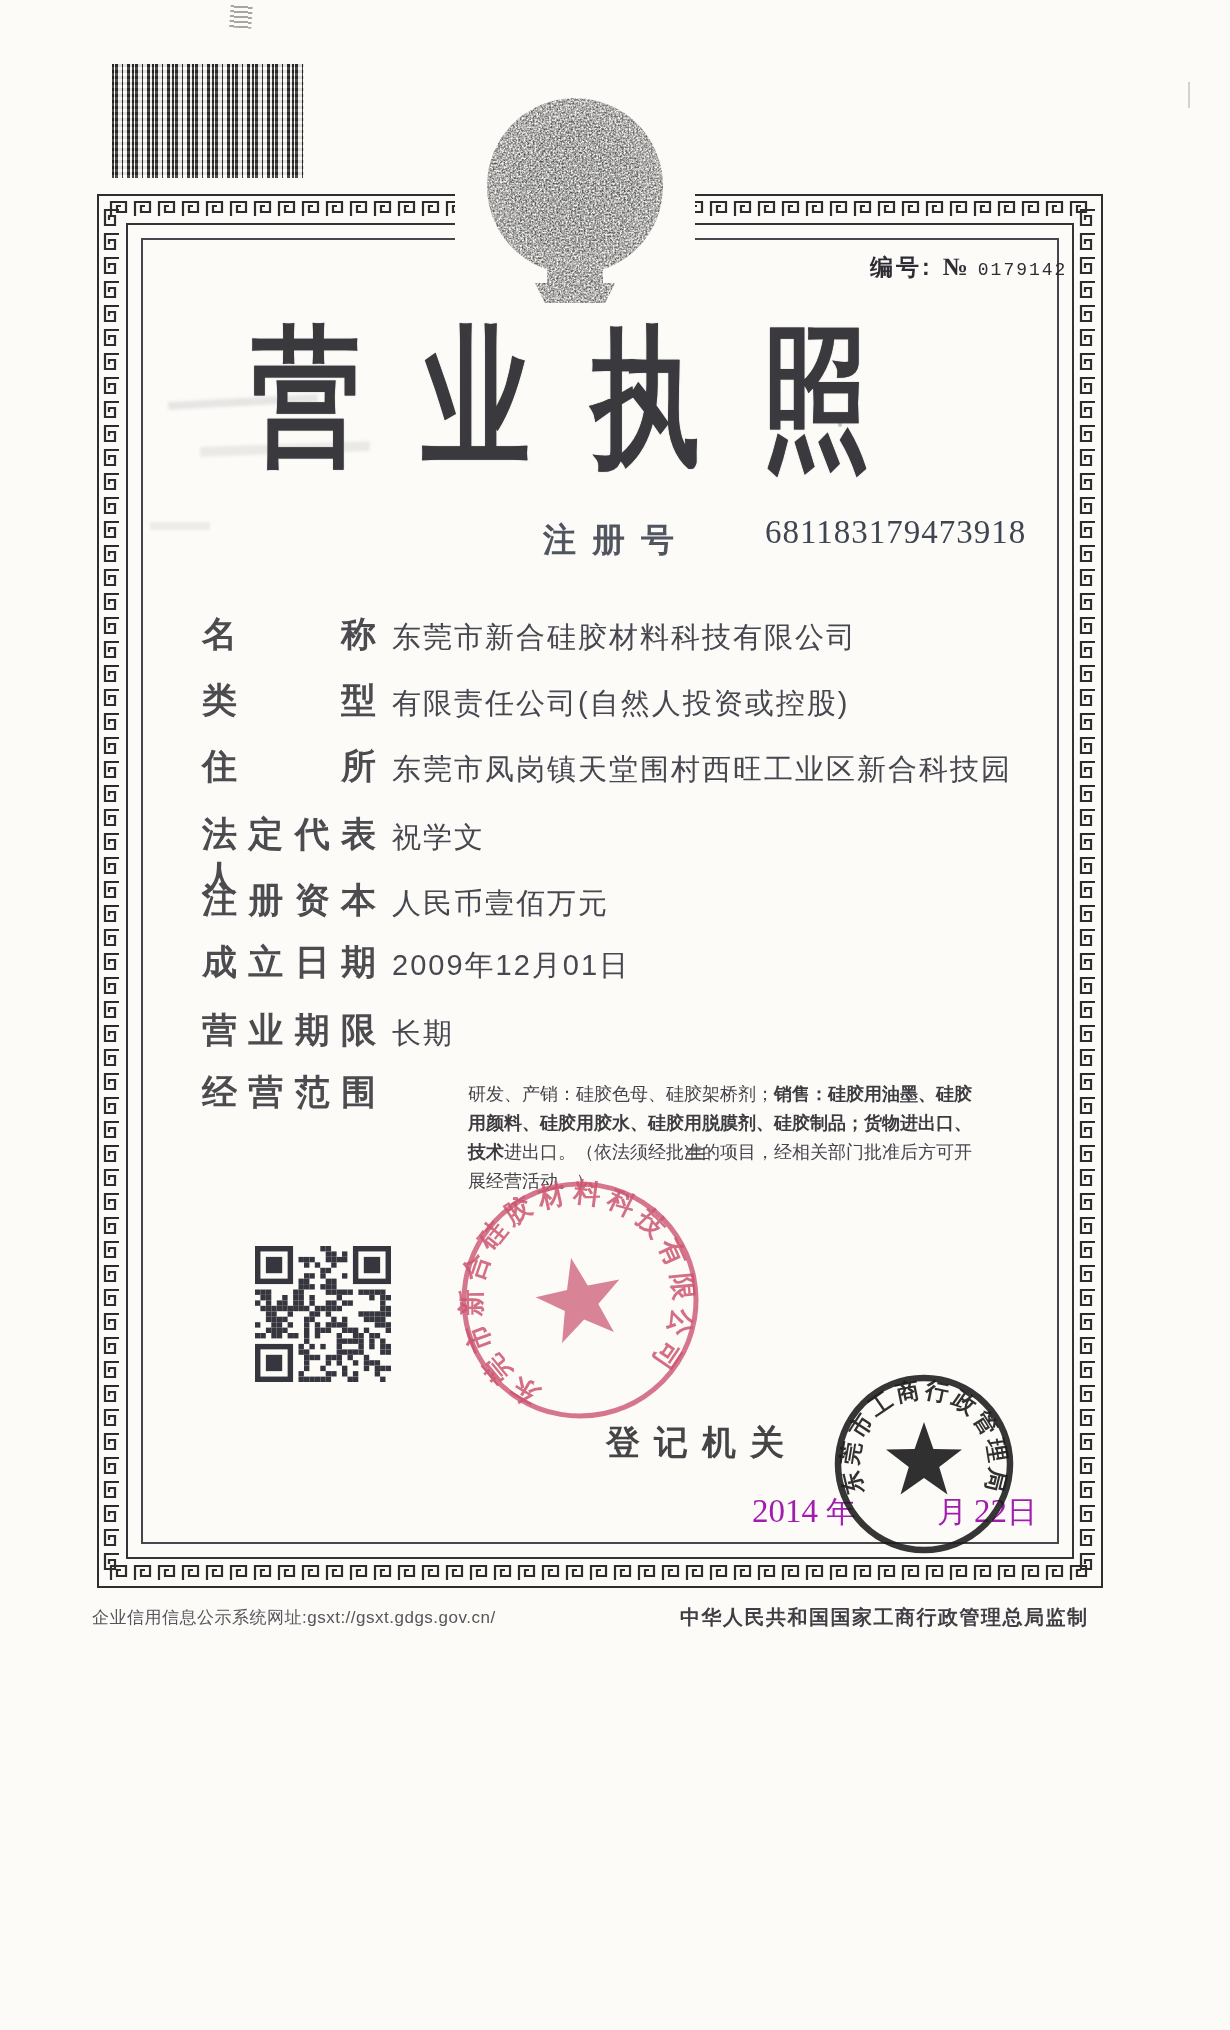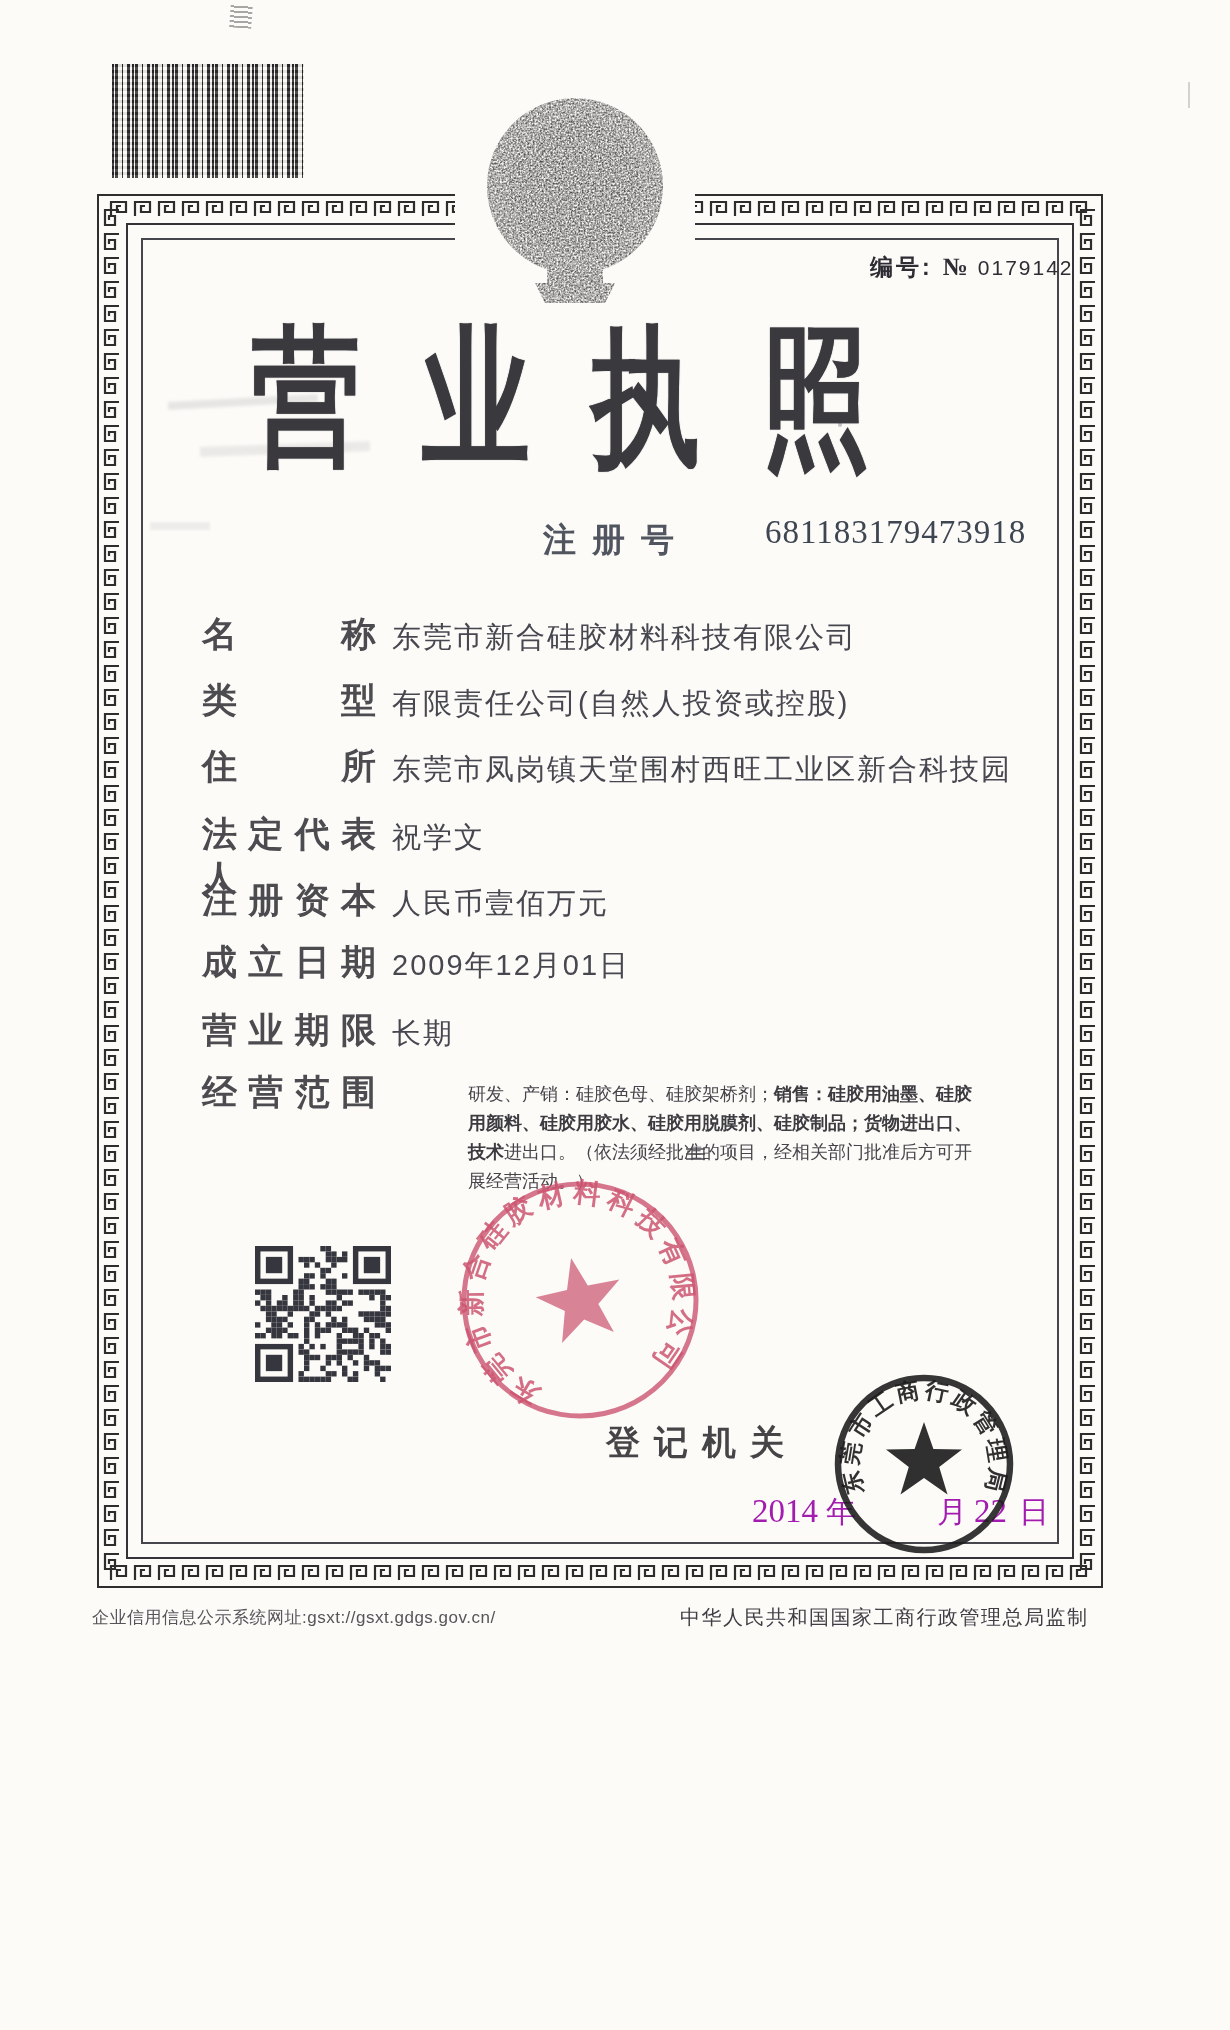--- a/index.html
+++ b/index.html
@@ -23,21 +23,21 @@
     background:
       repeating-linear-gradient(0deg, rgba(255,255,255,.14) 0 3px, rgba(0,0,0,.10) 3px 6px),
       repeating-linear-gradient(90deg,#1b1b1b 0 2px,#f4f2ef 2px 3px,#242424 3px 6px,#efede9 6px 10px,#161616 10px 11px,#f6f4f1 11px 15px,#202020 15px 18px,#f1efec 18px 20px);
     filter:blur(.35px) contrast(1.05);}
   .emblem{left:455px;top:76px;z-index:2;}
 
   
   .serial{left:842px;top:252px;z-index:3;display:flex;align-items:baseline;gap:10px;color:#2d2d33;}
   .serial .s-label{font-size:23px;letter-spacing:3px;font-weight:600;margin-left:28px;}
   .serial .s-mark{font-size:25px;font-weight:700;font-family:"Liberation Serif",serif;}
-  .serial .s-num{font-size:21px;font-family:Liberation Sans, sans-serif;letter-spacing:2px;text-align:right;}
+  .serial .s-num{font-size:18px;font-family:Liberation Mono, monospace;letter-spacing:2px;text-align:right;}
 
   .title{left:252px;top:308px;z-index:3;font-size:150px;line-height:178px;font-weight:700;
          color:#3a3a3e;letter-spacing:86px;white-space:nowrap;
          transform:scaleX(.72);transform-origin:left top;text-shadow:0 0 1px #55555a;}
 
   .regno-label{left:543px;top:518px;z-index:3;font-size:33px;font-weight:600;letter-spacing:16px;color:#50555f;white-space:nowrap;}
   .regno-num{left:765px;top:514px;z-index:3;font-size:33px;font-family:"Liberation Serif",serif;letter-spacing:1px;color:#3e4652;}
 
   
   .row{left:202px;display:flex;align-items:flex-start;z-index:3;}
@@ -52,25 +52,25 @@
 
   
   .qr{left:255px;top:1246px;z-index:3;}
   .company-seal{left:452px;top:1172px;z-index:5;transform:rotate(-12deg);}
   .registry-seal{left:826px;top:1366px;z-index:6;filter:blur(.2px);}
   .registry-label{left:606px;top:1420px;z-index:4;font-size:34px;font-weight:600;letter-spacing:14px;color:#454548;white-space:nowrap;}
   .issue-date{left:752px;top:1492px;z-index:4;display:flex;align-items:baseline;color:#a21caf;white-space:nowrap;}
   .issue-date .num{font-size:33px;font-family:"Liberation Serif",serif;}
   .issue-date .unit{font-size:30px;font-weight:500;}
   .d-year{margin-right:8px;} .u-year{margin-right:81px;} .u-month{margin-right:7px;}
-  .d-day{margin-right:12px;}
+  .d-day{margin-right:0;}
 
   
   .footer-left{left:92px;top:1606px;z-index:3;font-size:17px;color:#55555a;letter-spacing:.5px;}
-  .footer-right{left:680px;top:1604px;z-index:3;font-size:20px;font-weight:400;color:#3e3e44;letter-spacing:1.5px;}
+  .footer-right{left:680px;top:1604px;z-index:3;font-size:20px;font-weight:700;color:#3e3e44;letter-spacing:1.5px;}
 
   
   .art{z-index:2;}
   .art-top{left:230px;top:4px;width:22px;height:24px;opacity:.75;
     background:repeating-linear-gradient(0deg,#8a8a8a 0 2px,transparent 2px 5px);transform:rotate(4deg);}
   .art-mark1{left:583px;top:176px;width:22px;height:14px;opacity:.4;
     background:repeating-linear-gradient(90deg,#8f8f8f 0 2px,transparent 2px 6px);}
   .art-smudge1{left:168px;top:398px;width:150px;height:8px;background:#b9b9b9;opacity:.32;filter:blur(1.5px);transform:rotate(-3deg);}
   .art-smudge2{left:200px;top:444px;width:170px;height:10px;background:#bdbdbd;opacity:.28;filter:blur(1.5px);transform:rotate(-2deg);}
   .art-smudge3{left:150px;top:522px;width:60px;height:8px;background:#c2c2c2;opacity:.25;filter:blur(1.2px);}

